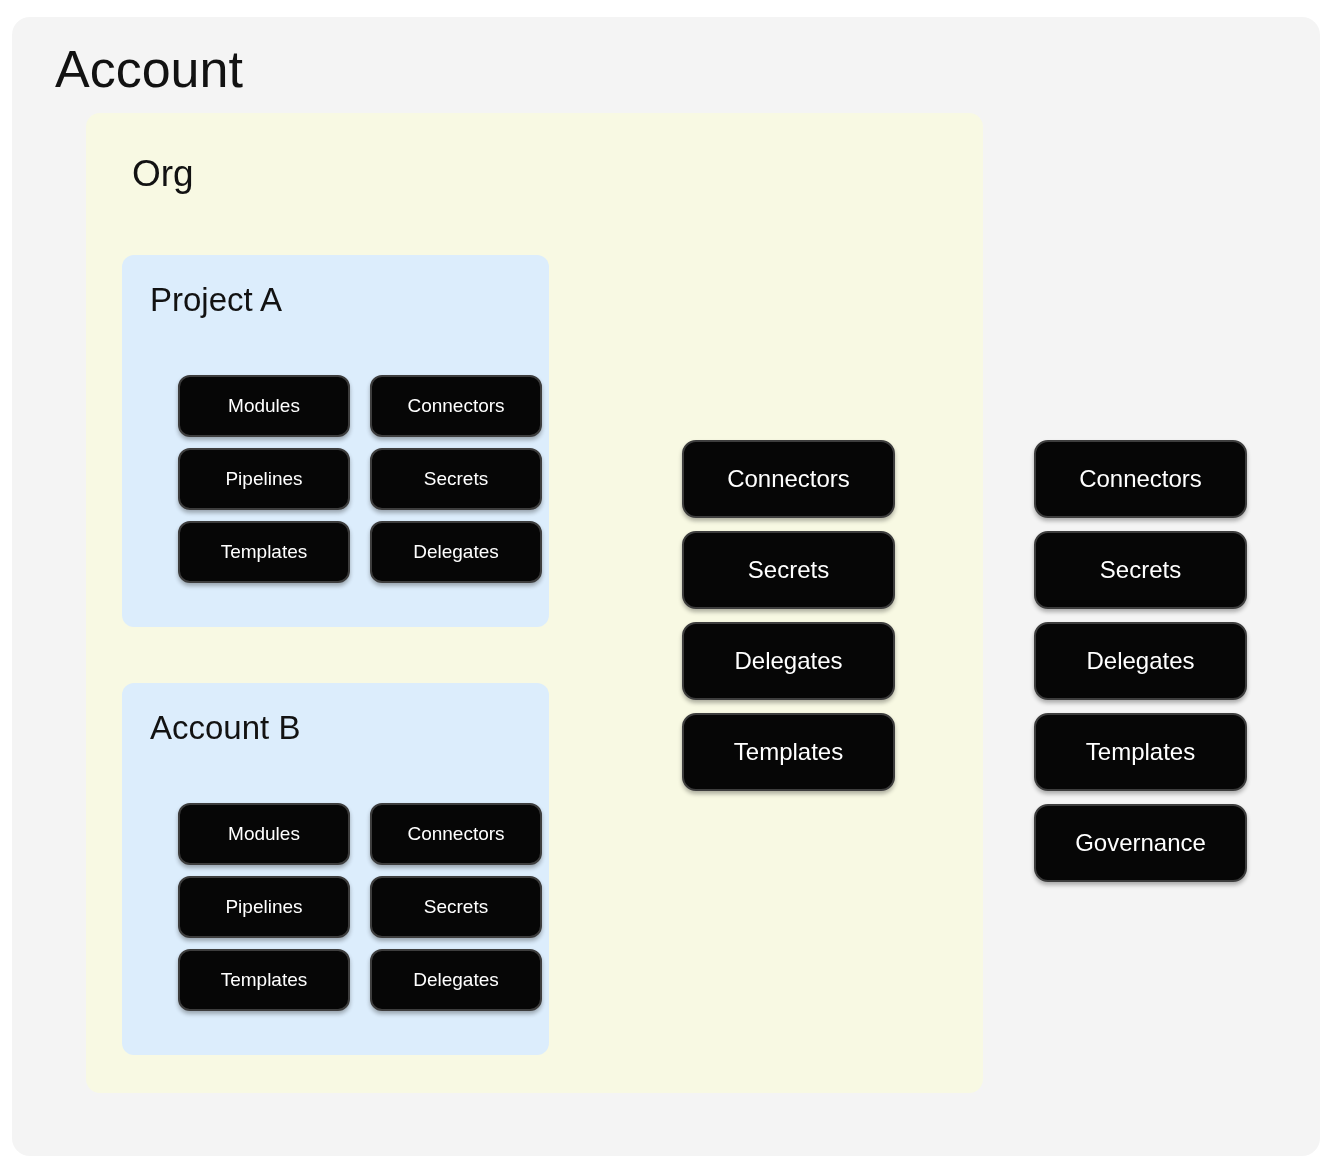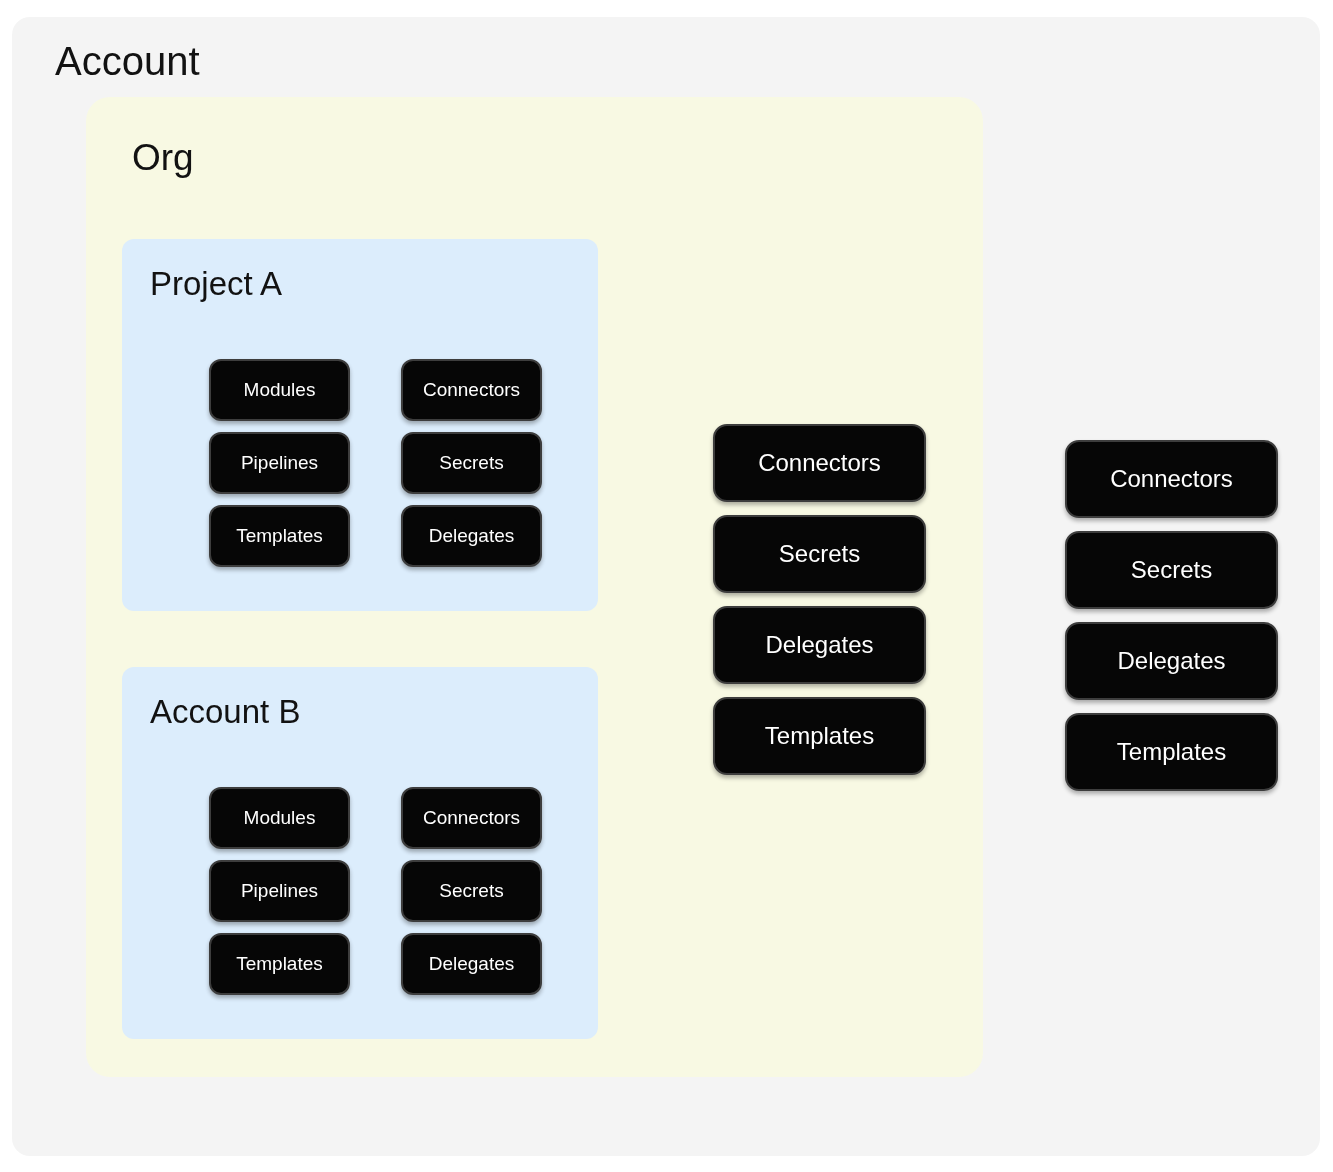--- a/index.html
+++ b/index.html
@@ -11,49 +11,48 @@
     position:relative;
     overflow:hidden;
   }
   .zone { position:absolute; }
   #account-box {
     left:12px; top:17px; width:1308px; height:1139px;
     background:var(--account-bg, #f4f4f4);
     border-radius:18px;
   }
   .zone-title { position:absolute; font-weight:400; white-space:nowrap; }
-  #account-title { left:43px; top:22px; font-size:40px; }
+  #account-title { left:43px; top:22px; font-size:52px; }
   #org-box {
-    left:74px; top:80px; width:897px; height:980px;
+    left:74px; top:96px; width:897px; height:980px;
     background:var(--org-bg, #f8f9e3);
-    border-radius:24px;
+    border-radius:14px;
     padding-left:44px;
   }
   #org-title { left:46px; top:40px; font-size:37px; }
   .project-box {
-    position:absolute; left:36px; width:476px; height:372px;
+    position:absolute; left:36px; width:427px; height:372px;
     background:var(--project-bg, #dcedfc);
     border-radius:12px;
   }
   #project-a { top:142px; }
   #project-b { top:570px; }
   .project-title { position:absolute; left:28px; top:26px; font-size:33px; white-space:nowrap; }
   .project-grid {
     position:absolute; left:56px; top:120px;
     display:grid; grid-template-columns:172px 172px;
     column-gap:20px; row-gap:11px;
   }
   .node {
     display:flex; align-items:center; justify-content:center;
     background:var(--node-bg, #060606);
     color:var(--node-text, #ffffff);
     border:2px solid var(--node-border, #3d3d3d);
     box-shadow:0 3px 4px rgba(0,0,0,0.30);
     white-space:nowrap;
-    margin-left:31px;
   }
   .node.sm { height:62px; font-size:19px; border-radius:12px; }
   .node.lg { width:213px; height:78px; font-size:24px; border-radius:14px; }
   .stack { position:absolute; display:flex; flex-direction:column; gap:13px; }
   #org-stack { left:596px; top:327px; }
   #account-stack { left:1022px; top:423px; }
 </style>
 </head>
 <body>
 
@@ -93,14 +92,15 @@
       <div class="node lg">Delegates</div>
       <div class="node lg">Templates</div>
     </div>
   </div>
 
   <div class="stack" id="account-stack">
     <div class="node lg">Connectors</div>
     <div class="node lg">Secrets</div>
     <div class="node lg">Delegates</div>
     <div class="node lg">Templates</div>
+    <div class="node lg">Governance</div>
   </div>
 </div>
 
 </body></html>

